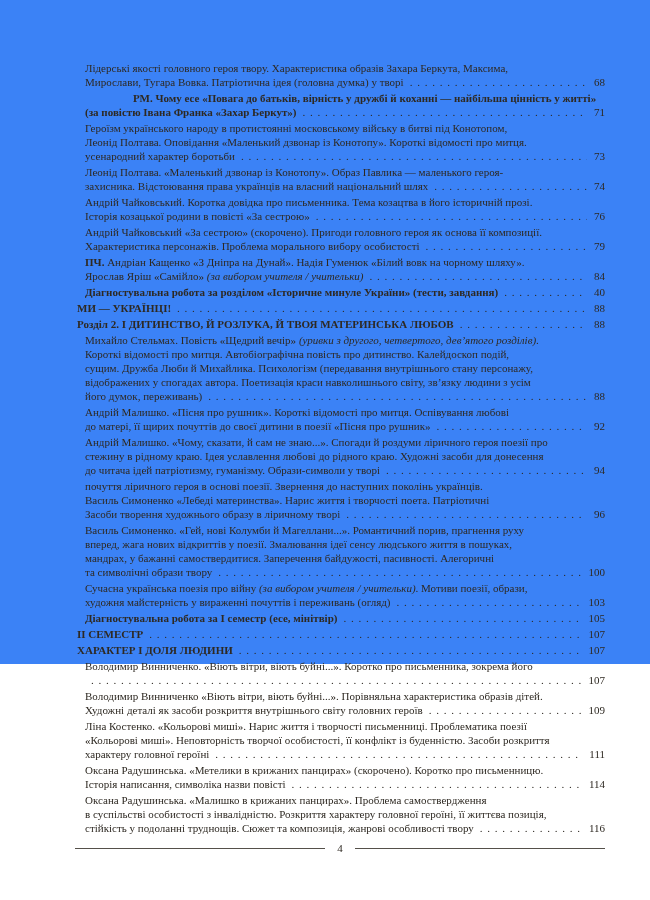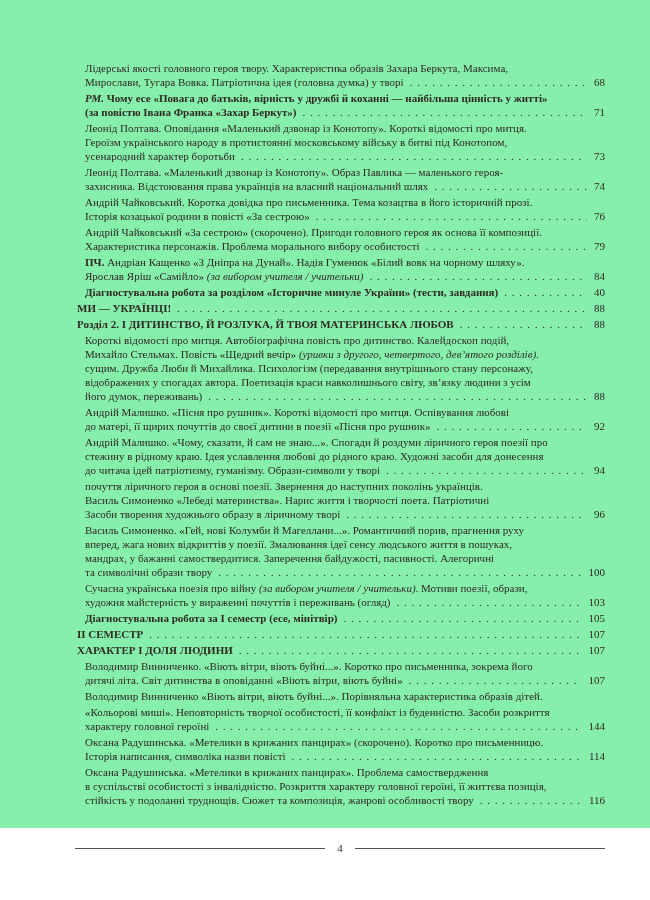--- a/index.html
+++ b/index.html
@@ -1,29 +1,29 @@
 <!DOCTYPE html>
 <html><head>
 <meta charset="utf-8">
 <style>
   html,body{margin:0;padding:0;}
   body{width:650px;height:900px;background:#ffffff;overflow:hidden;}
-  .page{position:relative;width:650px;height:828px;background:#86efac;
+  .page{position:relative;width:650px;height:664px;background:#3b82f6;
         font-family:"Liberation Serif","DejaVu Serif",serif;color:#2e2922;}
   .content{position:absolute;left:77px;top:61px;width:528px;font-size:11px;line-height:14px;}
   .toc-item{margin-bottom:2px;}
   .toc-item.entry{padding-left:8px;}
   .toc-item.heading{margin-top:0;}
   .toc-item.heading .txt{font-weight:bold;}
   .line{white-space:nowrap;}
   .line.last{display:flex;align-items:baseline;}
   .txt{flex:0 0 auto;}
   .seg-b{font-weight:bold;}
   .seg-i{font-style:italic;}
-  .seg-bi{font-weight:bold;font-style:italic;}
+  .seg-bi{font-weight:bold;margin-left:48px;}
   .leader{flex:1 1 auto;overflow:hidden;white-space:nowrap;margin:0 4px 0 6px;}
   .leader::after{content:". . . . . . . . . . . . . . . . . . . . . . . . . . . . . . . . . . . . . . . . . . . . . . . . . . . . . . . . . . . . . . . . . . . . . . . . . . . . . . . . . . . . . . . . . . . .";letter-spacing:1px;}
   .pg{flex:0 0 auto;padding-left:3px;}
   .footer{position:absolute;left:75px;right:45px;top:842px;display:flex;align-items:center;font-size:11px;}
   .footer .rule{flex:1 1 auto;height:1px;background:#55504a;}
   .footer .num{flex:0 0 auto;padding:0 12px;}
 </style>
 </head>
 <body>
 
@@ -39,22 +39,22 @@
       </div>
       <div class="toc-item entry">
         <div class="line"><span class="txt"><span class="seg-bi">РМ.</span><span class="seg-b"> Чому есе «Повага до батьків, вірність у дружбі й коханні — найбільша цінність у житті»</span></span></div>
         <div class="line last">
           <span class="txt"><span class="seg-b">(за повістю Івана Франка «Захар Беркут»)</span></span>
           <span class="leader"></span>
           <span class="pg">71</span>
         </div>
       </div>
       <div class="toc-item entry">
+        <div class="line"><span class="txt"><span>Героїзм українського народу в протистоянні московському війську в битві під Конотопом,</span></span></div>
         <div class="line"><span class="txt"><span>Леонід Полтава. Оповідання «Маленький дзвонар із Конотопу». Короткі відомості про митця.</span></span></div>
-        <div class="line"><span class="txt"><span>Героїзм українського народу в протистоянні московському війську в битві під Конотопом,</span></span></div>
         <div class="line last">
           <span class="txt"><span>усенародний характер боротьби</span></span>
           <span class="leader"></span>
           <span class="pg">73</span>
         </div>
       </div>
       <div class="toc-item entry">
         <div class="line"><span class="txt"><span>Леонід Полтава. «Маленький дзвонар із Конотопу». Образ Павлика — маленького героя-</span></span></div>
         <div class="line last">
           <span class="txt"><span>захисника. Відстоювання права українців на власний національний шлях</span></span>
@@ -101,22 +101,22 @@
         </div>
       </div>
       <div class="toc-item heading">
         <div class="line last">
           <span class="txt"><span>Розділ 2. І ДИТИНСТВО, Й РОЗЛУКА, Й ТВОЯ МАТЕРИНСЬКА ЛЮБОВ</span></span>
           <span class="leader"></span>
           <span class="pg">88</span>
         </div>
       </div>
       <div class="toc-item entry">
+        <div class="line"><span class="txt"><span>Михайло Стельмах. Повість «Щедрий вечір» </span><span class="seg-i">(уривки з другого, четвертого, дев’ятого розділів)</span><span>.</span></span></div>
         <div class="line"><span class="txt"><span>Короткі відомості про митця. Автобіографічна повість про дитинство. Калейдоскоп подій,</span></span></div>
-        <div class="line"><span class="txt"><span>Михайло Стельмах. Повість «Щедрий вечір» </span><span class="seg-i">(уривки з другого, четвертого, дев’ятого розділів)</span><span>.</span></span></div>
         <div class="line"><span class="txt"><span>сущим. Дружба Люби й Михайлика. Психологізм (передавання внутрішнього стану персонажу,</span></span></div>
         <div class="line"><span class="txt"><span>відображених у спогадах автора. Поетизація краси навколишнього світу, зв’язку людини з усім</span></span></div>
         <div class="line last">
           <span class="txt"><span>його думок, переживань)</span></span>
           <span class="leader"></span>
           <span class="pg">88</span>
         </div>
       </div>
       <div class="toc-item entry">
         <div class="line"><span class="txt"><span>Андрій Малишко. «Пісня про рушник». Короткі відомості про митця. Оспівування любові</span></span></div>
@@ -179,46 +179,51 @@
       <div class="toc-item heading">
         <div class="line last">
           <span class="txt"><span>ХАРАКТЕР І ДОЛЯ ЛЮДИНИ</span></span>
           <span class="leader"></span>
           <span class="pg">107</span>
         </div>
       </div>
       <div class="toc-item entry">
         <div class="line"><span class="txt"><span>Володимир Винниченко. «Віють вітри, віють буйні...». Коротко про письменника, зокрема його</span></span></div>
         <div class="line last">
-          <span class="txt"><span>дитячі літа. Світ дитинства в оповіданні «Віють вітри, віють буйні»</span></span>
           <span class="leader"></span>
           <span class="pg">107</span>
         </div>
       </div>
       <div class="toc-item entry">
         <div class="line"><span class="txt"><span>Володимир Винниченко «Віють вітри, віють буйні...». Порівняльна характеристика образів дітей.</span></span></div>
-      </div>
-      <div class="toc-item entry">
+        <div class="line last">
+          <span class="txt"><span>Художні деталі як засоби розкриття внутрішнього світу головних героїв</span></span>
+          <span class="leader"></span>
+          <span class="pg">109</span>
+        </div>
+      </div>
+      <div class="toc-item entry">
+        <div class="line"><span class="txt"><span>Ліна Костенко. «Кольорові миші». Нарис життя і творчості письменниці. Проблематика поезії</span></span></div>
         <div class="line"><span class="txt"><span>«Кольорові миші». Неповторність творчої особистості, її конфлікт із буденністю. Засоби розкриття</span></span></div>
         <div class="line last">
           <span class="txt"><span>характеру головної героїні</span></span>
           <span class="leader"></span>
-          <span class="pg">144</span>
+          <span class="pg">111</span>
         </div>
       </div>
       <div class="toc-item entry">
         <div class="line"><span class="txt"><span>Оксана Радушинська. «Метелики в крижаних панцирах» (скорочено). Коротко про письменницю.</span></span></div>
         <div class="line last">
           <span class="txt"><span>Історія написання, символіка назви повісті</span></span>
           <span class="leader"></span>
           <span class="pg">114</span>
         </div>
       </div>
       <div class="toc-item entry">
-        <div class="line"><span class="txt"><span>Оксана Радушинська. «Метелики в крижаних панцирах». Проблема самоствердження</span></span></div>
+        <div class="line"><span class="txt"><span>Оксана Радушинська. «Малишко в крижаних панцирах». Проблема самоствердження</span></span></div>
         <div class="line"><span class="txt"><span>в суспільстві особистості з інвалідністю. Розкриття характеру головної героїні, її життєва позиція,</span></span></div>
         <div class="line last">
           <span class="txt"><span>стійкість у подоланні труднощів. Сюжет та композиція, жанрові особливості твору</span></span>
           <span class="leader"></span>
           <span class="pg">116</span>
         </div>
       </div>
     </div>
   <div class="footer">
     <span class="rule"></span>

